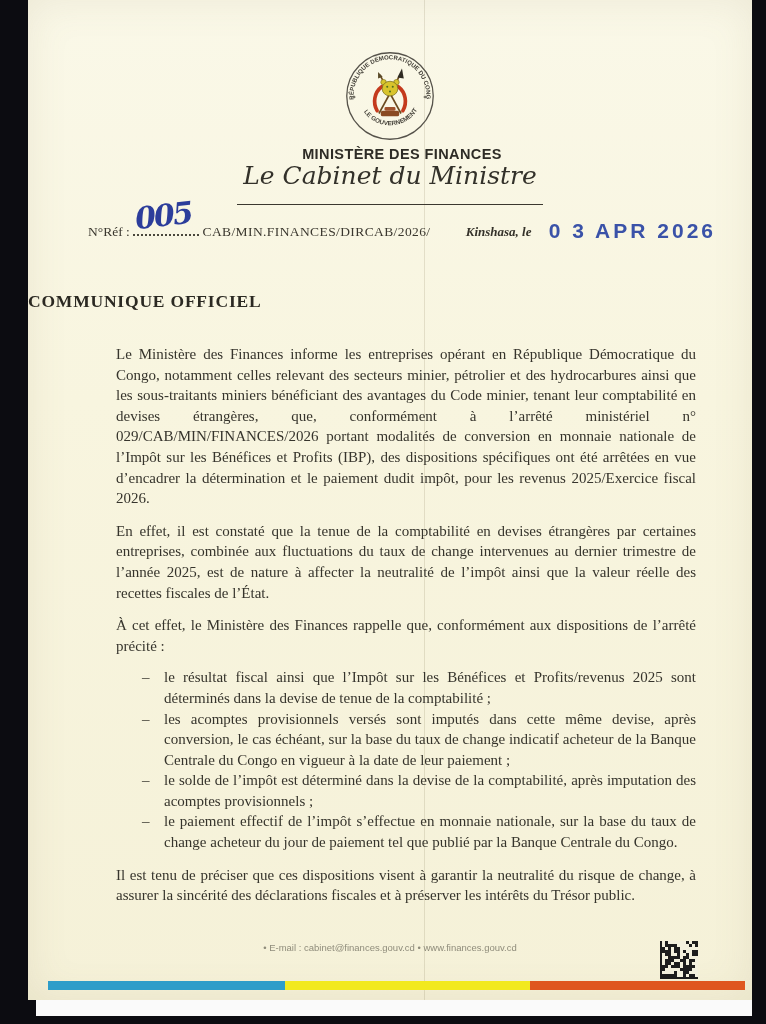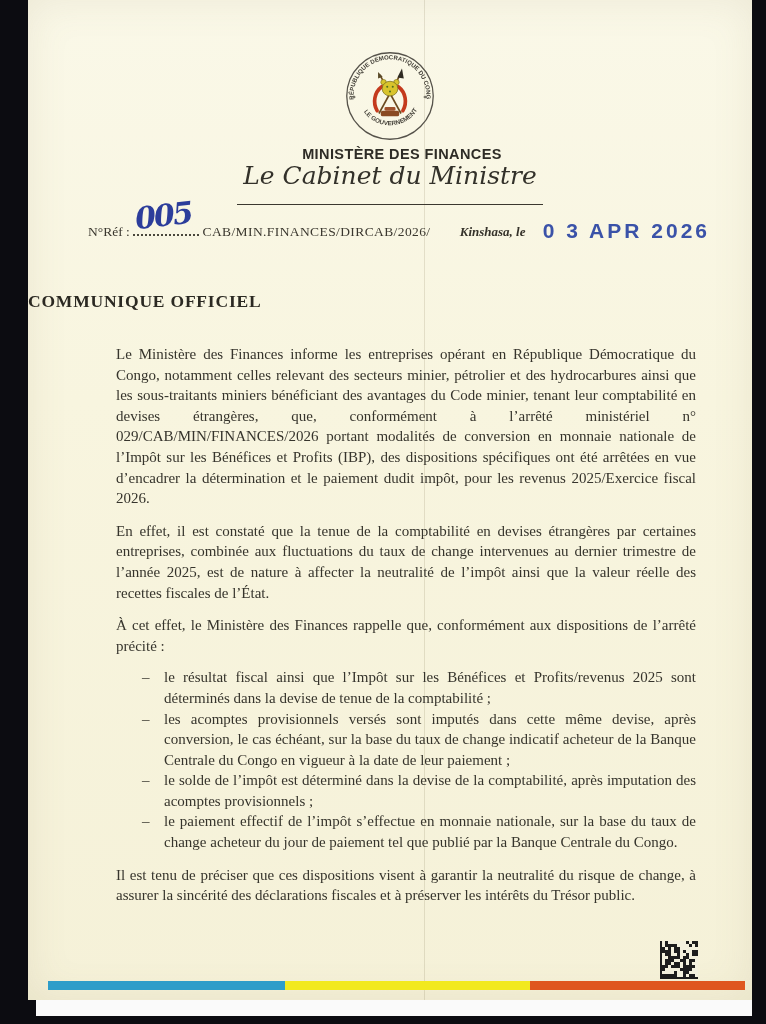--- a/index.html
+++ b/index.html
@@ -30,21 +30,21 @@
   .refline{position:absolute;top:213px;left:60px;right:36px;height:40px;
            font-size:13.5px;color:#3a372e;}
   .ref-left{position:absolute;left:0;top:9px;white-space:nowrap;}
   .ref-dots{display:inline-block;width:66px;border-bottom:2px dotted #4a473c;
             position:relative;height:12px;}
   .handwritten{position:absolute;left:2px;top:-24px;color:#2c3d9b;
                font-style:italic;font-weight:bold;font-size:30px;
                transform:rotate(-7deg);font-family:"DejaVu Serif", serif;
                letter-spacing:-2px;}
   .ref-num{letter-spacing:.4px;}
-  .ref-right{position:absolute;right:6px;top:4px;white-space:nowrap;}
+  .ref-right{position:absolute;right:0;top:4px;white-space:nowrap;}
   .kinshasa{font-style:italic;font-weight:bold;font-size:13px;color:#35322a;
             margin-right:14px;}
   .datestamp{color:#3a52a8;font-family:"Liberation Sans", sans-serif;
              font-weight:bold;font-size:21px;letter-spacing:3px;
              position:relative;top:2px;}
 
   
   .title{position:absolute;top:291px;left:0;width:100%;text-align:left;
          font-weight:bold;font-size:17.5px;letter-spacing:.8px;color:#2b2922;}
 
@@ -158,20 +158,21 @@
         </div>
         <div class="bullet">
           <span class="dash">–</span>
           <span class="btxt">le paiement effectif de l’impôt s’effectue en monnaie nationale, sur la base du taux de change acheteur du jour de paiement tel que publié par la Banque Centrale du Congo.</span>
         </div>
       </div>
       <p>Il est tenu de préciser que ces dispositions visent à garantir la neutralité du risque de change, à assurer la sincérité des déclarations fiscales et à préserver les intérêts du Trésor public.</p>
     </div>
 
     <div class="footer-text">
+      <div>• E-mail : cabinet@finances.gouv.cd  •  www.finances.gouv.cd</div>
     </div>
     <div class="stripe">
       <div class="seg-blue"></div>
       <div class="seg-yellow"></div>
       <div class="seg-red"></div>
     </div>
     <div class="qr">
         <div class="qr-cell"></div>
         <div class="qr-cell on"></div>
         <div class="qr-cell"></div>

